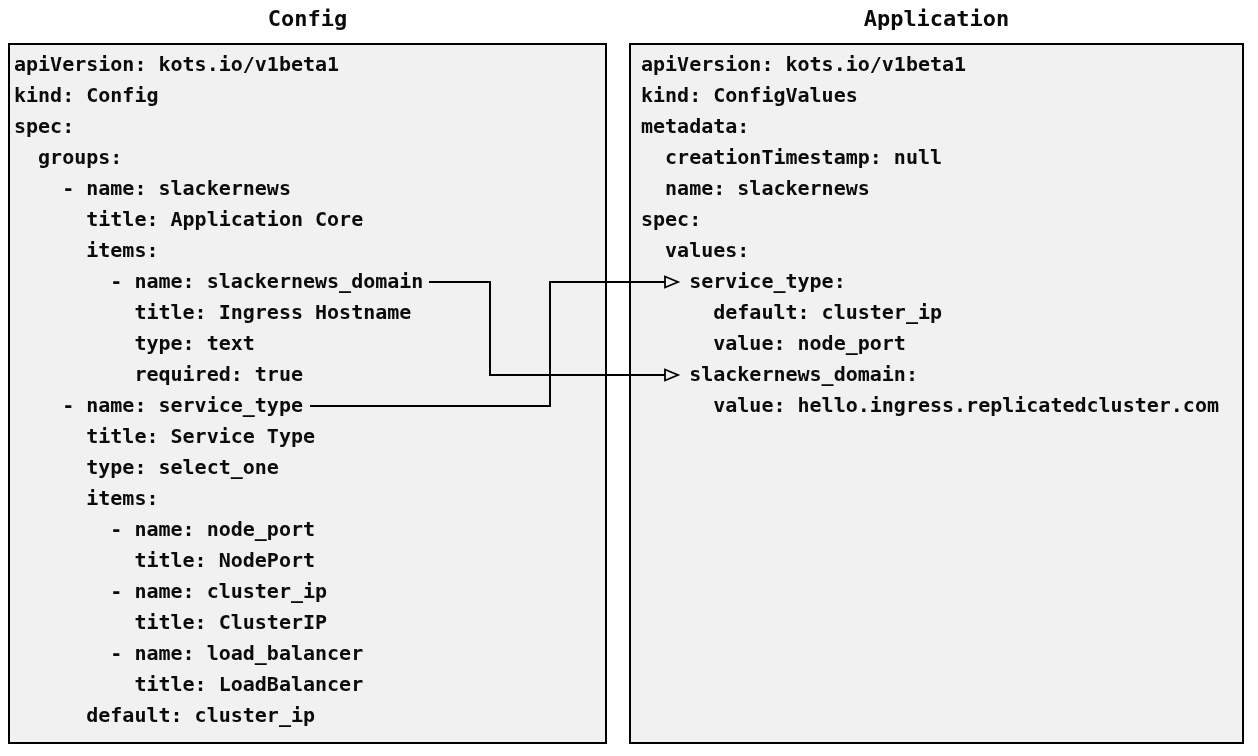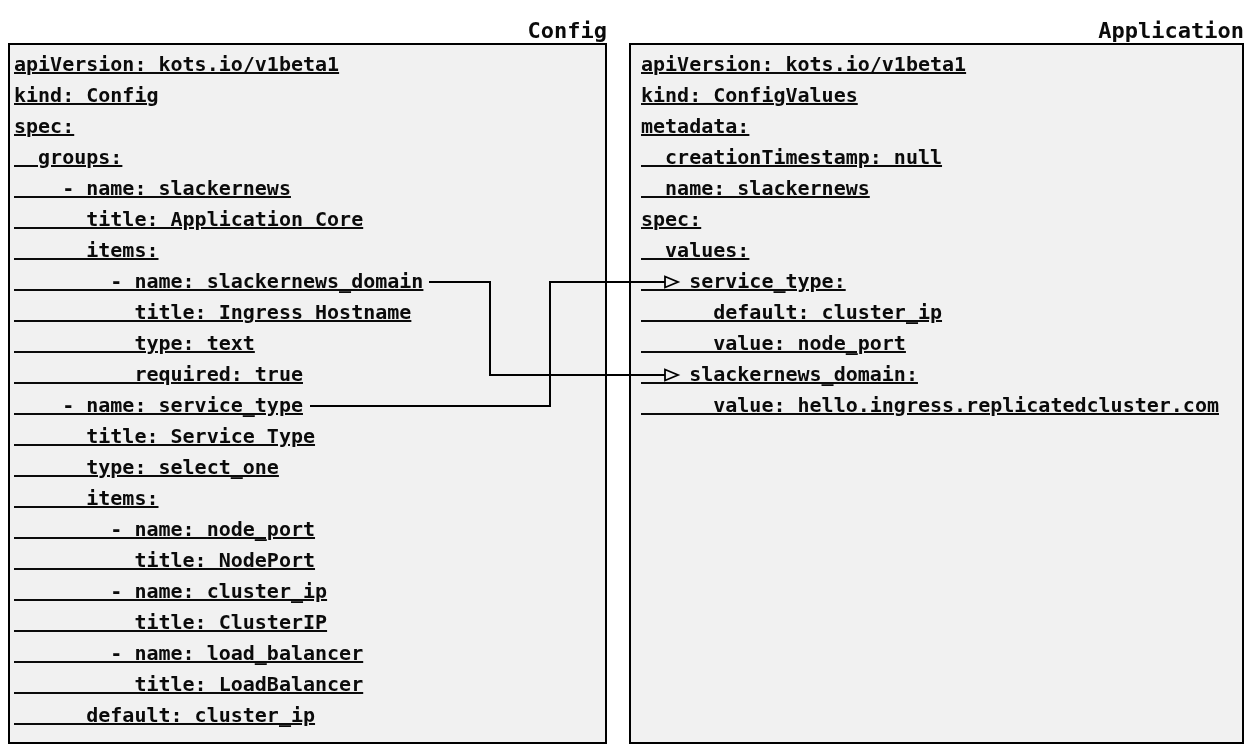--- a/index.html
+++ b/index.html
@@ -11,27 +11,27 @@
     overflow: hidden;
   }
   .stage {
     position: relative;
     width: 1258px;
     height: 756px;
     font-family: "DejaVu Sans Mono", "Liberation Mono", monospace;
   }
   .panel-title {
     position: absolute;
-    top: 18px;
+    top: 6px;
     height: 26px;
     font-family: "DejaVu Sans Mono", "Liberation Mono", monospace;
     font-weight: bold;
     font-size: 22px;
     line-height: 26px;
-    text-align: right;
+    text-align: center;
     color: #0b0b0b;
     letter-spacing: 0;
   }
   .title-config  { left: 8px;   width: 599px; }
   .title-values  { left: 629px; width: 615px; }
   .panel {
     position: absolute;
     top: 43px;
     height: 701px;
     background: #f1f1f1;
@@ -42,21 +42,20 @@
   .panel-values { left: 629px; width: 615px; }
   .code {
     margin: 0;
     font-family: "DejaVu Sans Mono", "Liberation Mono", monospace;
     font-weight: bold;
     font-size: 20px;
     line-height: 31px;
     color: #0b0b0b;
     white-space: pre;
     tab-size: 2;
-    text-decoration: underline;
   }
   .panel-config .code { padding: 4px 0 0 4px; }
   .panel-values .code { padding: 4px 0 0 10px; }
   .arrows {
     position: absolute;
     left: 0;
     top: 0;
     width: 1258px;
     height: 756px;
     pointer-events: none;

